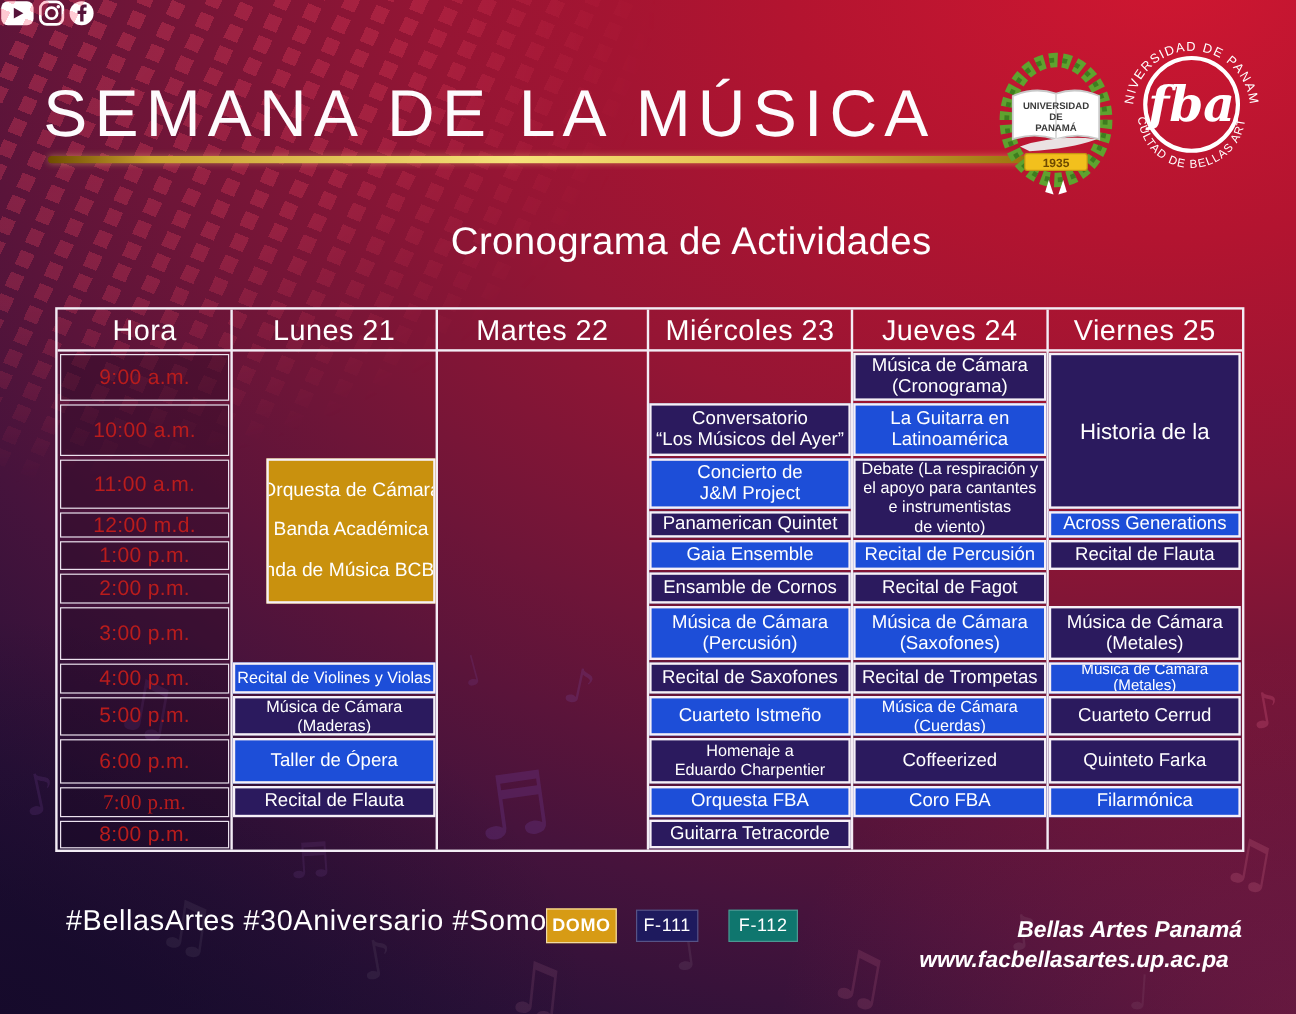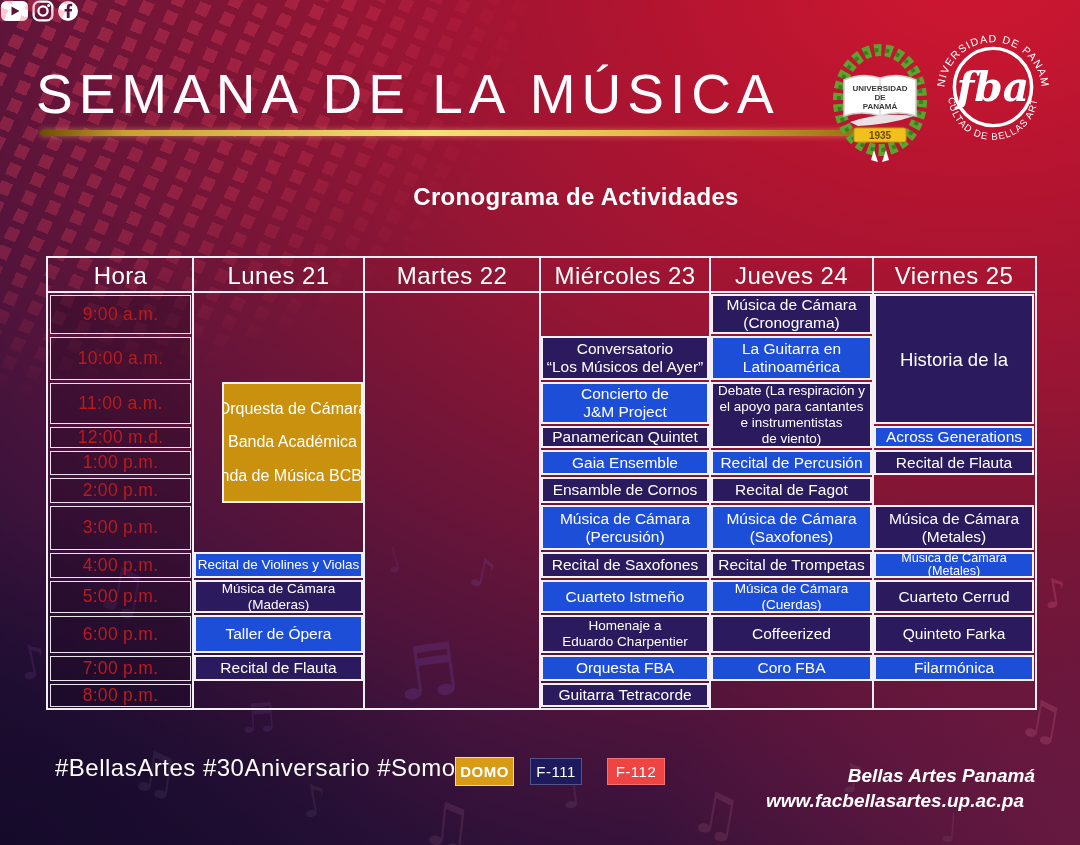--- a/index.html
+++ b/index.html
@@ -24,21 +24,21 @@
     mask-image: repeating-linear-gradient(22deg, #000 0 13px, transparent 13px 20px); }
   .vignette { position:absolute; inset:0; z-index:1; pointer-events:none;
     background: radial-gradient(70% 60% at 0% 100%, rgba(16,7,38,.6), transparent 65%); }
   .note { position:absolute; z-index:1; font-family:"DejaVu Sans", sans-serif; pointer-events:none; }
 
   
   .title { left:36px; top:62px; font-size:55px; font-weight:300; letter-spacing:6px; color:#fdfbfd; z-index:3; white-space:nowrap; }
   .gold-line { left:40px; top:130px; width:865px; height:6px; z-index:2; border-radius:3px;
     background: linear-gradient(90deg, #6e4c00 0%, #caa030 10%, #f5e27a 45%, #e3bc4a 70%, #8a6200 100%);
     box-shadow: 0 0 6px rgba(255,220,120,.45); }
-  .subtitle { left:336px; top:183px; width:480px; text-align:center; font-size:24px; font-weight:700; z-index:3; letter-spacing:.3px; }
+  .subtitle { left:336px; top:183px; width:480px; text-align:center; font-size:32px; font-weight:400; z-index:3; letter-spacing:.3px; }
 
   .up-seal { left:830px; top:30px; width:100px; height:140px; z-index:3; }
   .fba-logo { left:932px; top:26px; width:122px; height:122px; z-index:3; }
 
   
   .schedule { left:46px; top:256px; z-index:3; display:grid;
     grid-template-columns:145px 171px 176px 170px 163px 162px;
     grid-template-rows:35px 42px 46px 44px 24px 27px 28px 47px 28px 35px 40px 28px 26px;
     border:2.5px solid #f3edf5; }
   .header-cell { grid-row:1; display:flex; align-items:center; justify-content:center;
@@ -59,21 +59,21 @@
   .c-navy  { background:#2B1A5E; }
   .c-green { background:#1d4ed8; }
   .c-gold  { background:#C9910E; }
 
   
   .hashtags { left:55px; top:754px; font-size:24px; font-weight:300; letter-spacing:.5px; z-index:3; white-space:nowrap; }
   .badge { position:absolute; z-index:3; display:flex; align-items:center; justify-content:center;
     color:#fff; font-size:15px; letter-spacing:.5px; }
   .badge-domo { left:455px; top:757px; width:57px; height:27px; background:#D79B15; border:1.4px solid #f0d9a3; font-weight:700; }
   .badge-f111 { left:530px; top:758px; width:50px; height:25px; background:#1E1A5E; border:1px solid rgba(255,255,255,.25); }
-  .badge-f112 { left:607px; top:758px; width:56px; height:25px; background:#ef4444; border:1px solid rgba(255,255,255,.25); }
+  .badge-f112 { left:607px; top:758px; width:56px; height:25px; background:#0f766e; border:1px solid rgba(255,255,255,.25); }
   .socials { right:46px; top:740px; z-index:3; display:flex; gap:3px; align-items:center; }
   .brand   { right:45px; top:765px; z-index:3; font-size:19px; font-weight:700; font-style:italic; text-align:right; }
   .website { right:56px; top:790px; z-index:3; font-size:19px; font-weight:700; font-style:italic; text-align:right; }
 </style>
 </head>
 <body>
 
 <div class="dash-fade">
     <div class="dash-inner"></div>
   </div>
@@ -146,21 +146,21 @@
     <div class="hora-cell" style="grid-row: 2;">9:00 a.m.</div>
     <div class="hora-cell" style="grid-row: 3;">10:00 a.m.</div>
     <div class="hora-cell" style="grid-row: 4;">11:00 a.m.</div>
     <div class="hora-cell" style="grid-row: 5;">12:00 m.d.</div>
     <div class="hora-cell" style="grid-row: 6;">1:00 p.m.</div>
     <div class="hora-cell" style="grid-row: 7;">2:00 p.m.</div>
     <div class="hora-cell" style="grid-row: 8;">3:00 p.m.</div>
     <div class="hora-cell" style="grid-row: 9;">4:00 p.m.</div>
     <div class="hora-cell" style="grid-row: 10;">5:00 p.m.</div>
     <div class="hora-cell" style="grid-row: 11;">6:00 p.m.</div>
-    <div class="hora-cell" style="grid-row: 12;">7:00 p.m.</div>
+    <div class="hora-cell" style="grid-row: 12; font-family: Liberation Serif, serif;">7:00 p.m.</div>
     <div class="hora-cell" style="grid-row: 13;">8:00 p.m.</div>
     <div class="event-cell c-gold gold-spread" style="grid-area: 4 / 2 / span 4;">
       <div class="line">Orquesta de Cámara</div>
       <div class="line">Banda Académica</div>
       <div class="line">Banda de Música BCBRP</div>
     </div>
     <div class="event-cell c-green sm" style="grid-area: 9 / 2;">
       <div class="line">Recital de Violines y Violas</div>
     </div>
     <div class="event-cell c-navy sm" style="grid-area: 10 / 2;">

